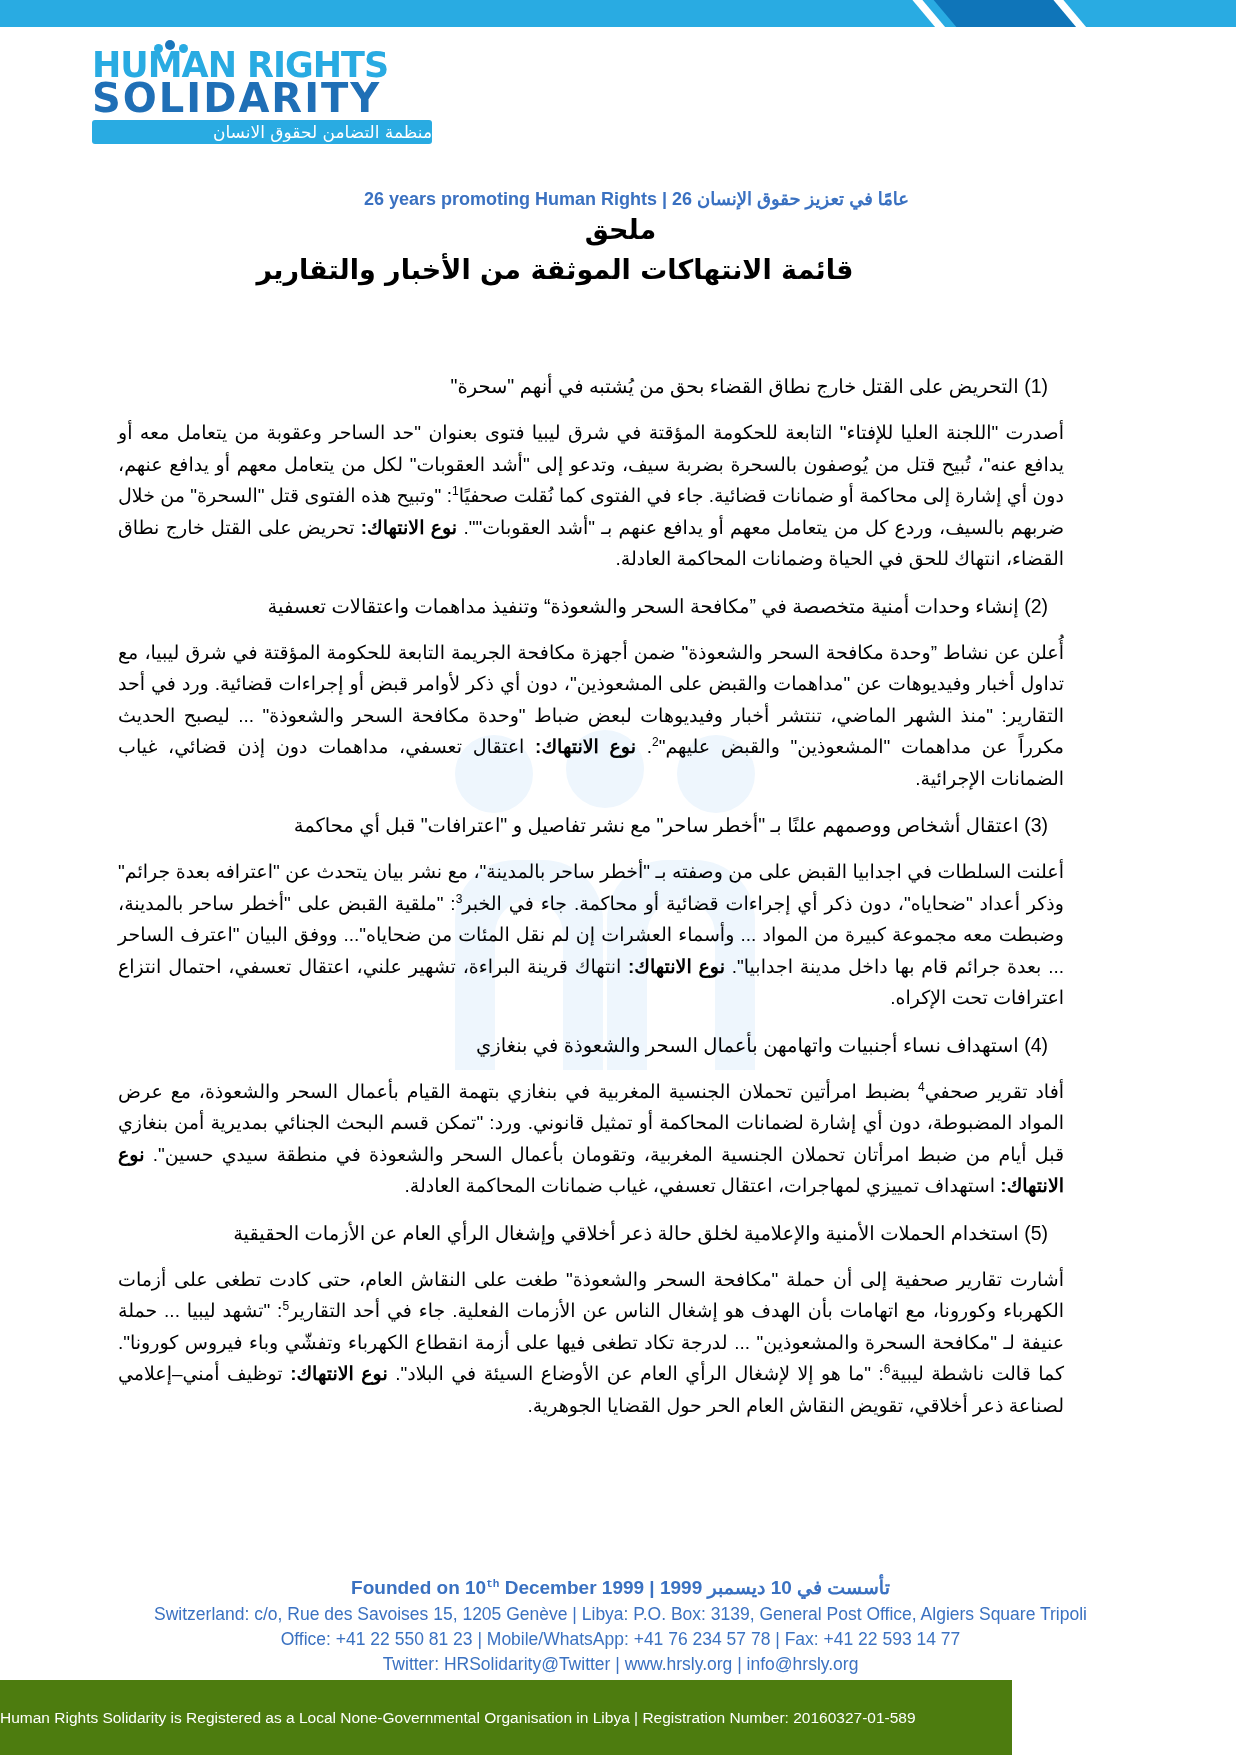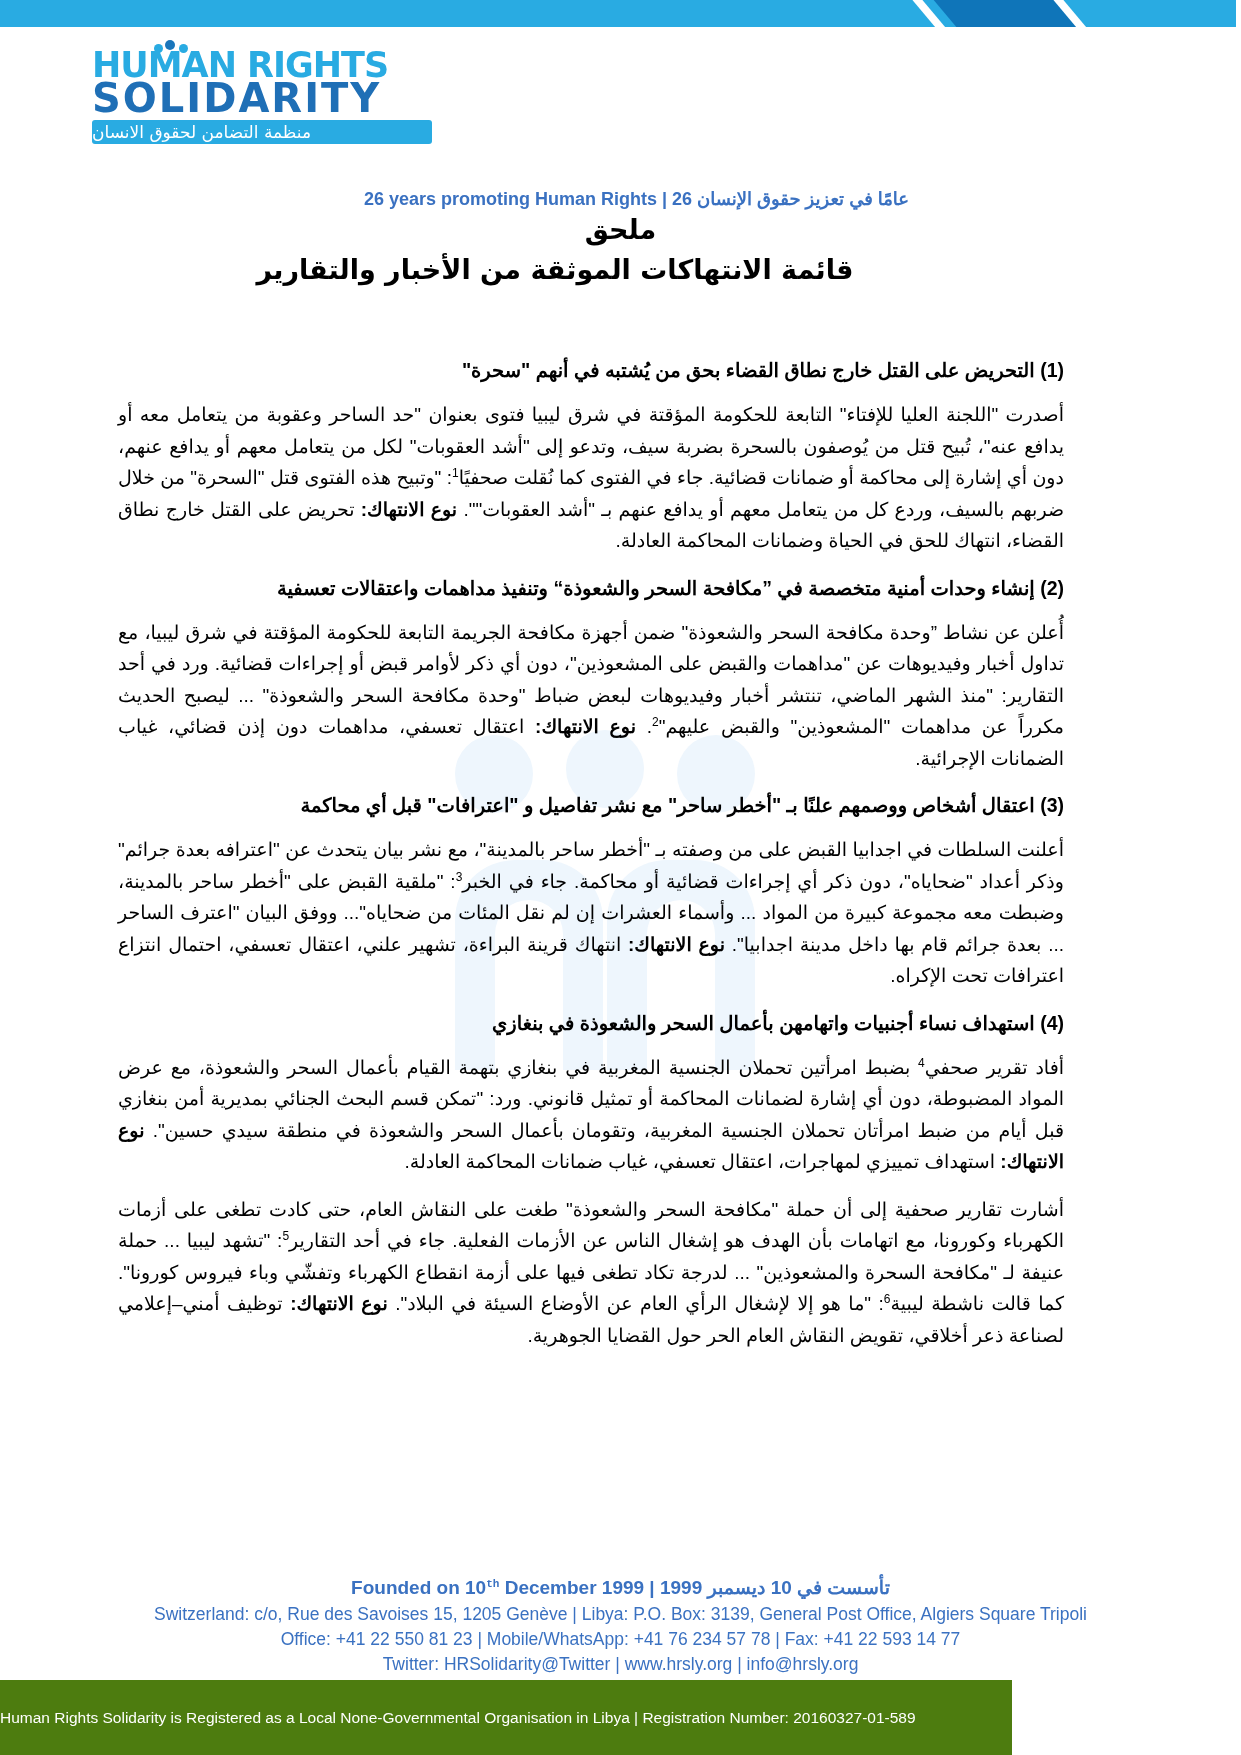--- a/index.html
+++ b/index.html
@@ -24,21 +24,21 @@
   .logo .line1 {
     position:absolute; left:0; top:8px; font-family:"DejaVu Sans", sans-serif; font-weight:bold;
     font-size:35px; letter-spacing:-1px; color:#29abe2; line-height:35px; white-space:nowrap;
   }
   .logo .line2 {
     position:absolute; left:0; top:38px; font-family:"DejaVu Sans", sans-serif; font-weight:bold;
     font-size:40px; letter-spacing:2px; color:#1f6fb6; line-height:40px; white-space:nowrap;text-align:center;
   }
   .logo .tagbar {
     position:absolute; left:0; top:80px; width:340px; height:24px; background:#29abe2; border-radius:3px;
-    color:#fff; font-family:"DejaVu Sans", sans-serif; font-size:17px; text-align:left; line-height:24px; direction:rtl;
+    color:#fff; font-family:"DejaVu Sans", sans-serif; font-size:17px; text-align:right; line-height:24px; direction:rtl;
   }
 
   
   .slogan {
     position:absolute; top:188px; left:4px; width:1241px; text-align:center;
     font-family:"Liberation Sans", sans-serif; font-weight:bold; font-size:18px; color:#3a71c1;margin-left:12px;
   }
   .doc-title {
     position:absolute; top:212px; left:0; width:1241px; text-align:center; direction:rtl;
     font-family:"DejaVu Sans", sans-serif; font-weight:bold; font-size:27px; color:#000; line-height:36px;
@@ -50,22 +50,22 @@
 
   
   .watermark { position:absolute; left:455px; top:735px; width:300px; height:330px; opacity:1; pointer-events:none; }
   .wm-dot { position:absolute; width:78px; height:78px; border-radius:50%; background:#eef6fd; }
   .wm-arch { position:absolute; background:#eef6fd; border-radius:60px 60px 0 0; }
   .wm-arch-inner { position:absolute; background:#fff; border-radius:40px 40px 0 0; }
 
   
   .content { position:absolute; left:118px; top:355px; width:946px; direction:rtl; }
   .section-heading {
-    font-family:"Liberation Sans", sans-serif; font-weight:bold; font-size:19.5px; line-height:30px;
-    margin:0; text-align:right; position:relative; z-index:2;
+    font-family:"Liberation Sans", sans-serif; font-weight:normal; font-size:19.5px; line-height:30px;
+    margin:16px; text-align:right; position:relative; z-index:2;
   }
   .section-body {
     font-family:"Liberation Sans", sans-serif; font-size:19px; line-height:31.5px;
     text-align:justify; text-align-last:right; margin:14px 0 16px 0; position:relative; z-index:2;
   }
   .section-body b { font-weight:bold; }
   .section-body sup { font-size:12px; line-height:0; }
 
   
   .footer { position:absolute; left:0; top:1570px; width:1241px; text-align:center; color:#3a71c1; font-family:"Liberation Sans", sans-serif; }
@@ -136,20 +136,21 @@
   </div>
 
   <div>
     <h2 class="section-heading">(4) استهداف نساء أجنبيات واتهامهن بأعمال السحر والشعوذة في بنغازي</h2>
     <p class="section-body">
       <span>أفاد تقرير صحفي</span><sup>4</sup><span> بضبط امرأتين تحملان الجنسية المغربية في بنغازي بتهمة القيام بأعمال السحر والشعوذة، مع عرض المواد المضبوطة، دون أي إشارة لضمانات المحاكمة أو تمثيل قانوني. ورد: "تمكن قسم البحث الجنائي بمديرية أمن بنغازي قبل أيام من ضبط امرأتان تحملان الجنسية المغربية، وتقومان بأعمال السحر والشعوذة في منطقة سيدي حسين". </span><b>نوع الانتهاك:</b><span> استهداف تمييزي لمهاجرات، اعتقال تعسفي، غياب ضمانات المحاكمة العادلة.</span>
     </p>
   </div>
 
   <div>
+    <h2 class="section-heading">(5) استخدام الحملات الأمنية والإعلامية لخلق حالة ذعر أخلاقي وإشغال الرأي العام عن الأزمات الحقيقية</h2>
     <p class="section-body">
       <span>أشارت تقارير صحفية إلى أن حملة "مكافحة السحر والشعوذة" طغت على النقاش العام، حتى كادت تطغى على أزمات الكهرباء وكورونا، مع اتهامات بأن الهدف هو إشغال الناس عن الأزمات الفعلية. جاء في أحد التقارير</span><sup>5</sup><span>: "تشهد ليبيا ... حملة عنيفة لـ "مكافحة السحرة والمشعوذين" ... لدرجة تكاد تطغى فيها على أزمة انقطاع الكهرباء وتفشّي وباء فيروس كورونا". كما قالت ناشطة ليبية</span><sup>6</sup><span>: "ما هو إلا لإشغال الرأي العام عن الأوضاع السيئة في البلاد". </span><b>نوع الانتهاك:</b><span> توظيف أمني–إعلامي لصناعة ذعر أخلاقي، تقويض النقاش العام الحر حول القضايا الجوهرية.</span>
     </p>
   </div>
 
 </div>
 
 <div class="footer">
   <div class="founded"><span>Founded on 10</span><sup>th</sup><span> December 1999 | 1999 تأسست في 10 ديسمبر</span></div>
   <div class="line">Switzerland: c/o, Rue des Savoises 15, 1205 Genève | Libya: P.O. Box: 3139, General Post Office, Algiers Square Tripoli</div>

